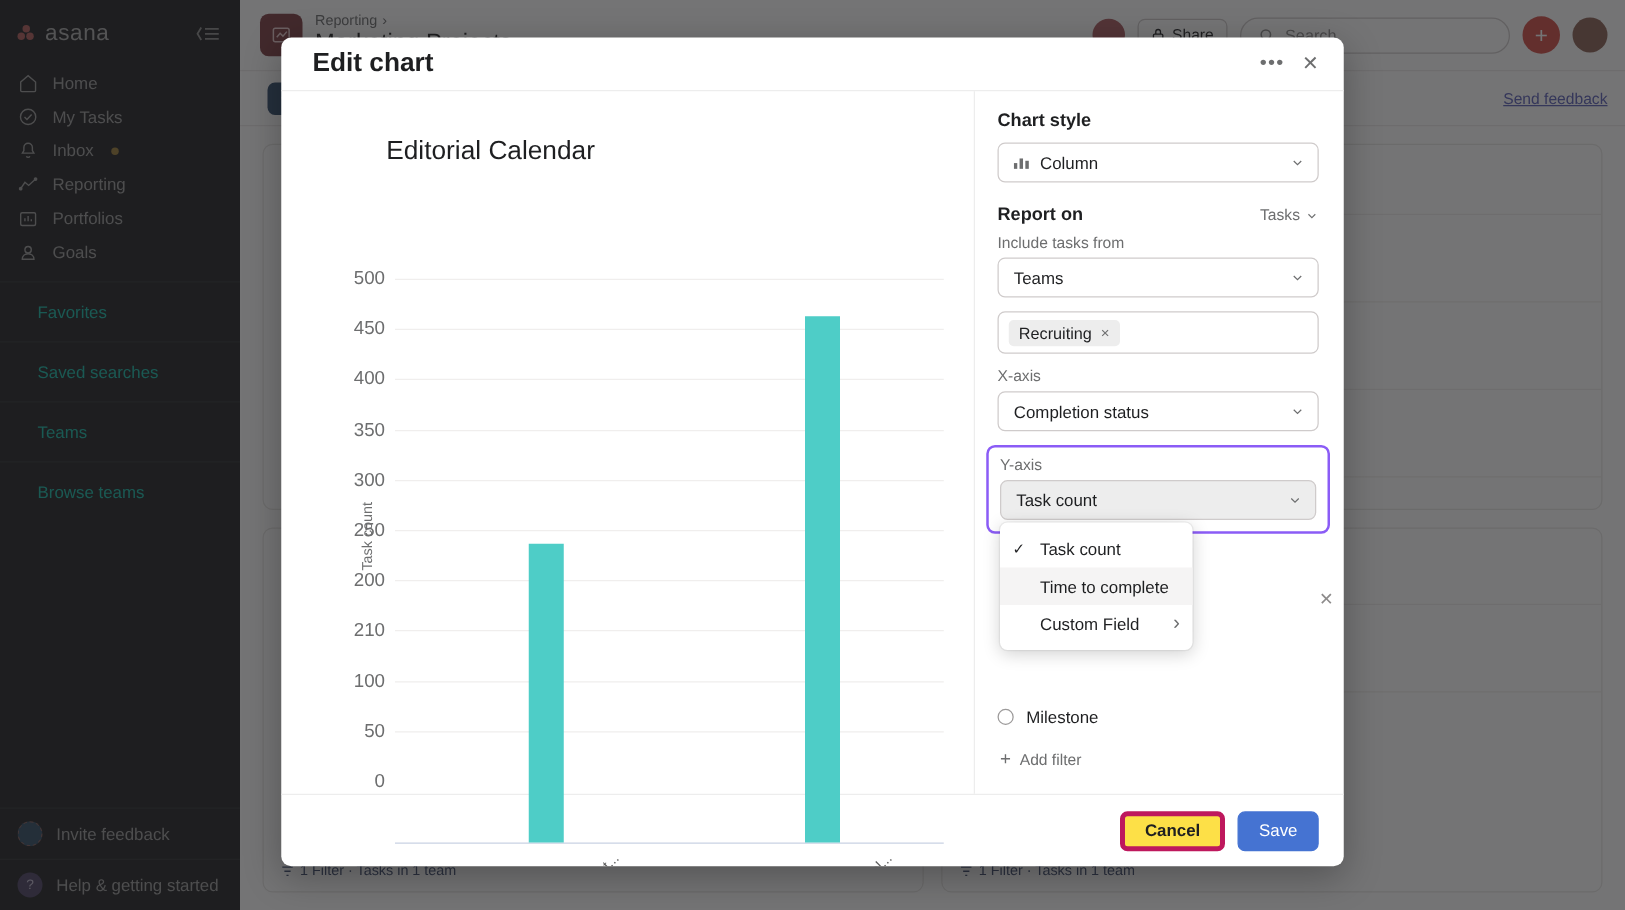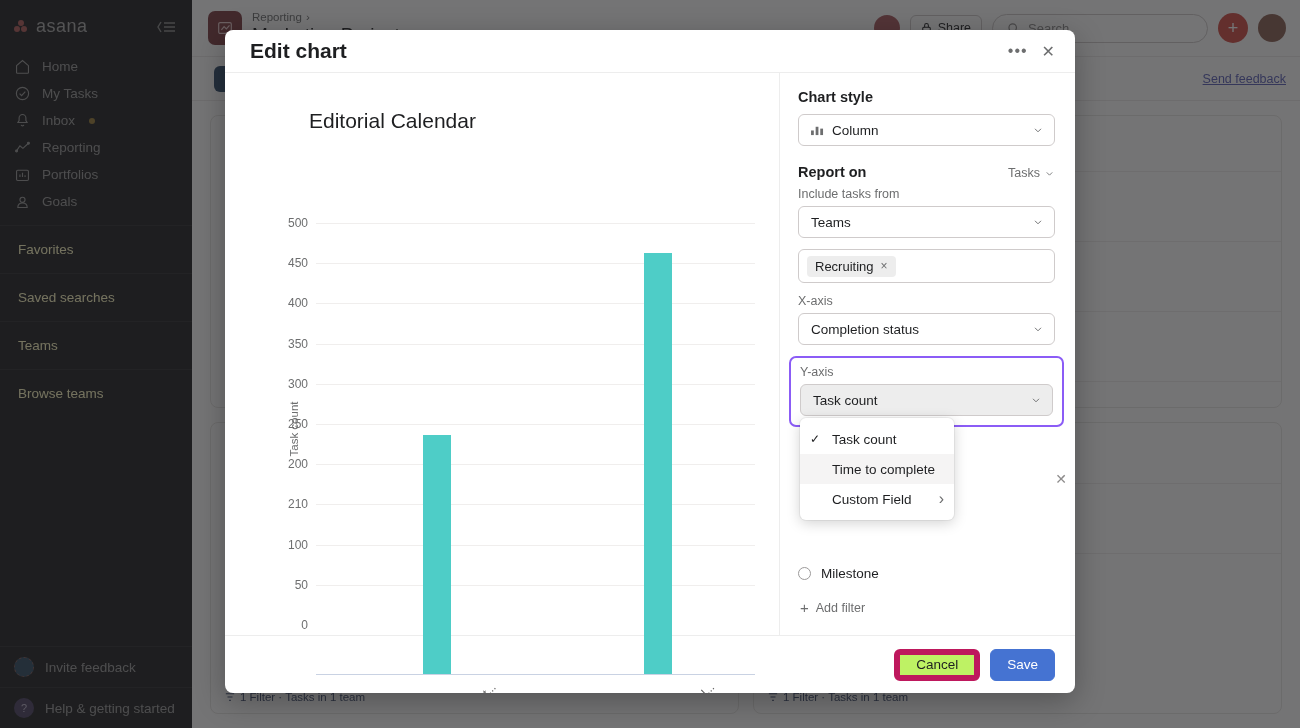--- a/index.html
+++ b/index.html
@@ -33,22 +33,22 @@
   .sb-item {
     display: flex; align-items: center; gap: 11px;
     height: 27px; padding: 0 16px 0 14px; color: #9a9a9a; font-size: 13.5px;
     cursor: pointer;
   }
   .sb-item svg { flex: 0 0 17px; }
   .sb-dot { width: 6px; height: 6px; border-radius: 50%; background: #9b7d35; display: inline-block; margin-left: 3px; }
 
   .sb-section {
     border-top: 1px solid #2b2c2e;
-    padding: 16px 14px 16px 18px;
-    color: #fef9c3; font-size: 13.5px;
+    padding: 16px 14px 16px 30px;
+    color: #14b8a6; font-size: 13.5px;
   }
   .sb-spacer { flex: 1 1 auto; }
   .sb-bottom { border-top: 1px solid #2b2c2e; padding: 10px 14px; display: flex; align-items: center; gap: 11px; color: #9a9a9a; font-size: 13.5px; }
   .sb-avatar-invite { width: 20px; height: 20px; border-radius: 50%; background: #2d4a63; border: 1.5px dashed #7a5a5a; position: relative; }
   .sb-avatar-help { width: 20px; height: 20px; border-radius: 50%; background: #4b4063; color: #bdb6cc; font-size: 11px; display: flex; align-items: center; justify-content: center; }
 
   .bg-main { flex: 1 1 auto; display: flex; flex-direction: column; background: #ffffff; position: relative; }
   .topbar { height: 57px; display: flex; align-items: center; padding: 0 14px 0 16px; gap: 10px; border-bottom: 1px solid #edeae9; }
   .proj-icon { width: 34px; height: 34px; border-radius: 7px; background: #7d3b41; display: flex; align-items: center; justify-content: center; }
   .crumbs { display: flex; flex-direction: column; gap: 1px; }
@@ -91,21 +91,21 @@
   .modal-body { flex: 1 1 auto; display: flex; min-height: 0; border-top: 1px solid #ededed; }
 
   
   .preview { flex: 1 1 auto; padding: 26px 24px 10px 34px; position: relative; min-width: 0; }
   .preview-title { font-size: 21px; font-weight: 500; color: #1e1f21; margin: 10px 0 0 50px; }
   .plot-wrap { position: absolute; left: 34px; right: 24px; top: 150px; bottom: 0; }
   .ylabel {
     position: absolute; left: 8px; top: 50%; font-size: 11.5px; color: #6d6e6f;
     transform: translateY(-50%) rotate(-90deg); white-space: nowrap;
   }
-  .ytick { position: absolute; right: 100%; margin-right: 8px; font-size: 12px; color: #6d6e6f; transform: translateY(-50%); white-space: nowrap; }
+  .ytick { position: absolute; right: 100%; margin-right: 8px; font-size: 15px; color: #6d6e6f; transform: translateY(-50%); white-space: nowrap; }
   .plot { position: absolute; left: 57px; right: 0; top: 0; height: 452px; }
   .plot .gl { position: absolute; left: 0; right: 0; height: 1px; background: #f0eeed; }
   .plot .baseline { position: absolute; left: 0; right: 0; bottom: 0; height: 1px; background: #c9d2e3; }
   .bar { position: absolute; bottom: 1px; background: #4ecdc7; }
   .xlbl { position: absolute; top: 458px; font-size: 11.5px; color: #5b5b5b; transform: rotate(-45deg); transform-origin: right top; white-space: nowrap; text-align: right; }
 
   
   .panel { flex: 0 0 296px; border-left: 1px solid #ededed; padding: 16px 20px 0 18px; position: relative; overflow: visible; }
   .panel-h { font-size: 14.5px; font-weight: 700; color: #1e1f21; margin-bottom: 9px; }
   .panel-h-row { display: flex; align-items: baseline; justify-content: space-between; margin-bottom: 7px; }
@@ -136,21 +136,21 @@
   .dd-item .chev { margin-left: auto; color: #6d6e6f; }
 
   .below-dd { margin-top: 132px; }
   .radio-row { display: flex; align-items: center; gap: 10px; font-size: 13.5px; color: #1e1f21; height: 28px; }
   .radio { width: 13px; height: 13px; border-radius: 50%; border: 1.5px solid #9c9a9a; flex: 0 0 13px; }
   .add-filter { display: flex; align-items: center; gap: 7px; font-size: 12.5px; color: #6d6e6f; margin-top: 12px; margin-left: 2px; }
   .close-x-panel { position: absolute; right: 8px; top: 398px; color: #8d8b8b; font-size: 14px; }
 
   .modal-foot { height: 58px; border-top: 1px solid #ededed; display: flex; align-items: center; justify-content: flex-end; gap: 10px; padding: 0 20px; }
   .btn { height: 32px; border-radius: 6px; padding: 0 16px; font-size: 13.5px; display: flex; align-items: center; cursor: pointer; }
-  .btn-cancel { border: 6px solid #be185d; background: #bef264; color: #1e1f21; }
+  .btn-cancel { border: 4px solid #be185d; background: #fde047; color: #1e1f21; font-weight: bold; }
   .btn-save { background: #4573d2; color: #fff; border: 1px solid #4573d2; }
 </style>
 </head>
 <body>
 
 <div id="root">
 
   <div class="bg-app">
 
     <div class="sidebar">

